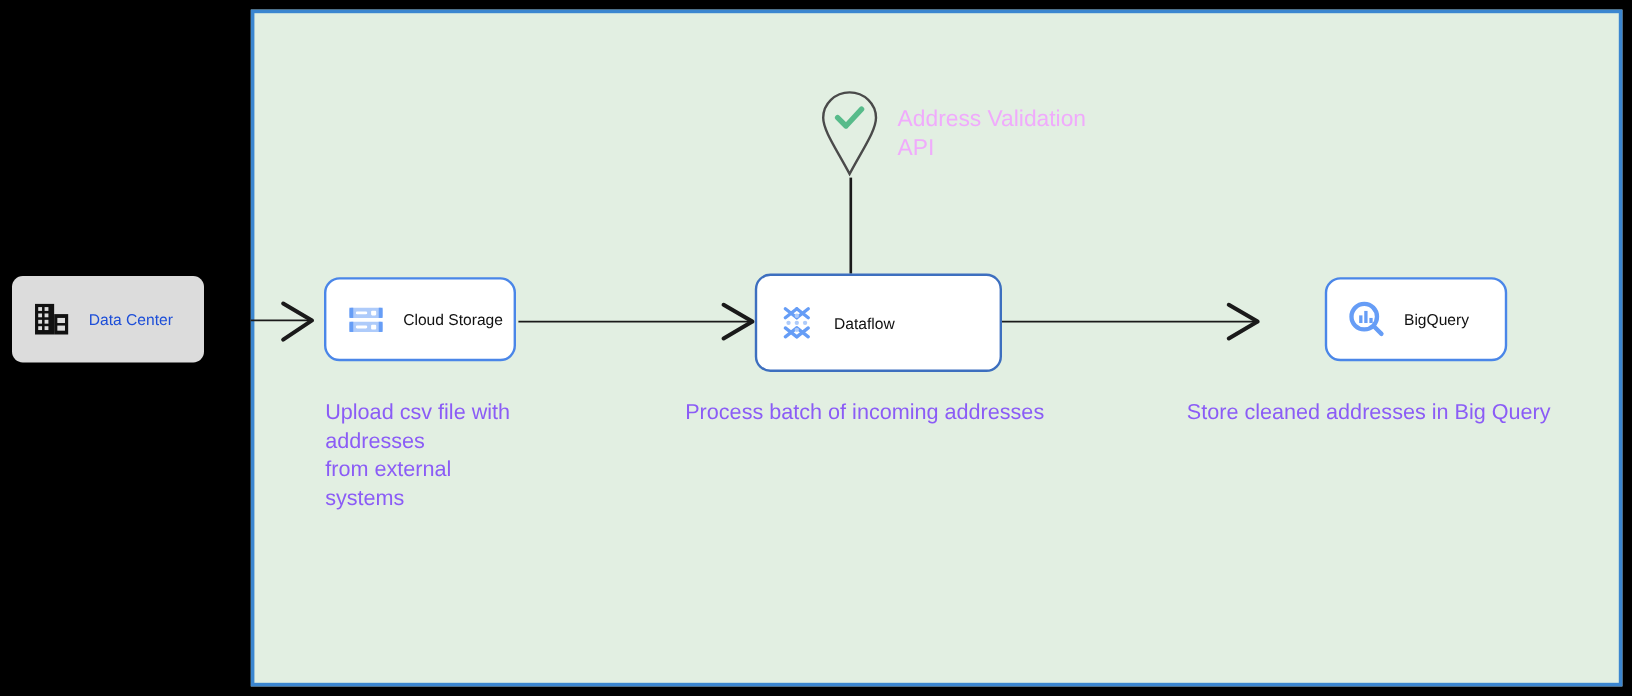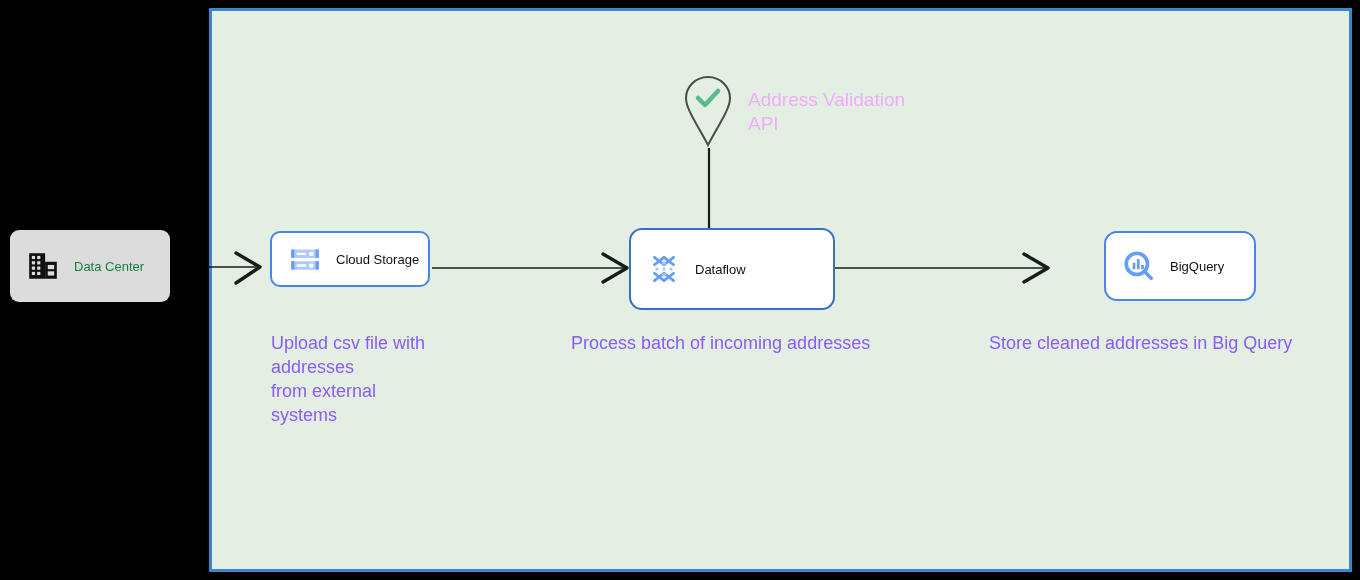--- a/index.html
+++ b/index.html
@@ -43,21 +43,21 @@
   #data-center-node .node-icon {
     width: 34px;
     height: 34px;
     margin-left: 16px;
     flex: none;
     display: block;
   }
   #data-center-node .node-label {
     margin-left: 14px;
     font-size: 13px;
-    color: #15803d;
+    color: #1d4ed8;
     white-space: nowrap;
   }
 
   
   .service-node {
     position: absolute;
     box-sizing: border-box;
     background: #ffffff;
     border: 2px solid #4a86e8;
     border-radius: 13px;
@@ -75,21 +75,21 @@
     flex: none;
     display: block;
   }
   .service-node .node-label {
     margin-left: 14px;
     font-size: 13px;
     color: #111111;
     white-space: nowrap;
   }
 
-  #node-cloud-storage { left: 270px; top: 231px; width: 160px; height: 56px; border-radius: 10px; }
+  #node-cloud-storage { left: 270px; top: 231px; width: 160px; height: 70px; }
   #node-dataflow      { left: 629px; top: 228px; width: 206px; height: 82px; }
   #node-bigquery      { left: 1104px; top: 231px; width: 152px; height: 70px; }
 
   
   #api-marker {
     position: absolute;
     left: 684px;
     top: 75px;
     width: 48px;
     height: 72px;

